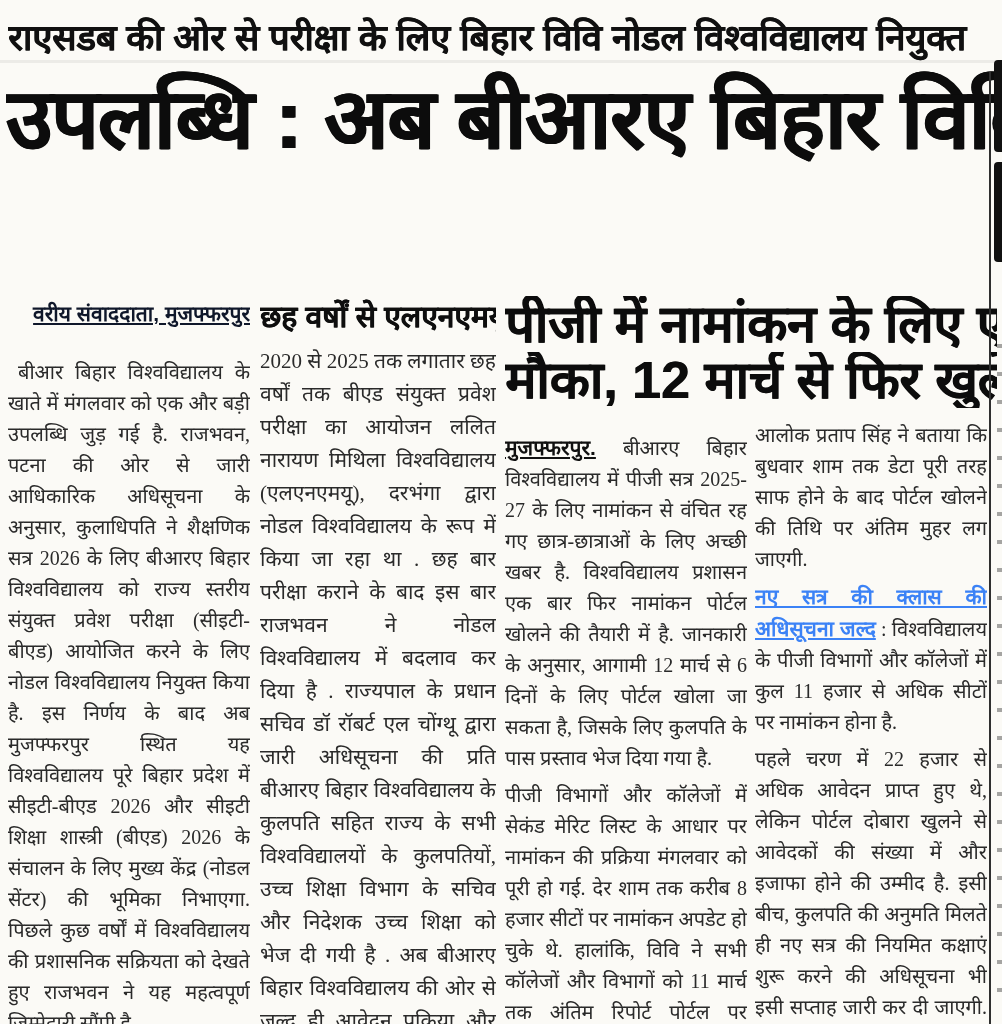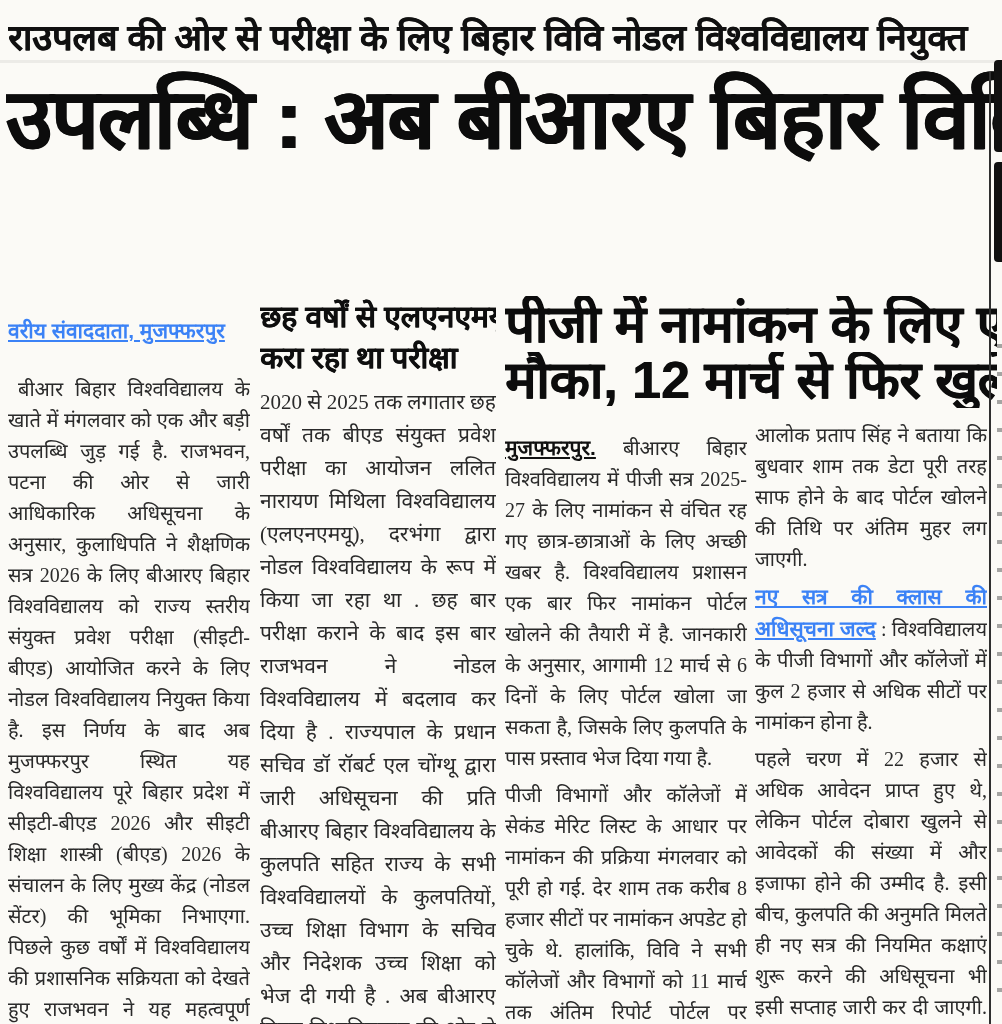--- a/index.html
+++ b/index.html
@@ -36,22 +36,22 @@
   
   .col { position:absolute; top:296px; height:728px; overflow:hidden; }
   .col1 { left:8px;   width:242px; }
   .col2 { left:260px; width:236px; }
   .body {
     font-size:20px; line-height:31px; text-align:justify; color:#2a2a2a;
     margin-bottom:6px;
   }
   .indent { text-indent:10px; }
   .byline {
-    text-align:left; font-weight:bold; font-size:21px; color:#3b82f6;
-    text-decoration:underline; margin:20px 0 30px 0;
+    text-align:right; font-weight:bold; font-size:21px; color:#0f172a;
+    text-decoration:underline; margin:3px 0 30px 0;
     font-family:"Liberation Sans", sans-serif;
   }
   .inline-subhead {
     font-weight:bold; color:#3b82f6;
     font-family:"Liberation Sans", sans-serif;
     font-size:21px;
   }
   .underlined { text-decoration:underline; }
   
   .box-title {
@@ -91,37 +91,36 @@
     position:absolute; left:997px; top:320px; width:5px; height:690px;
     background:repeating-linear-gradient(
       to bottom, transparent 0 24px, rgba(60,60,60,0.45) 24px 28px);
   }
 </style>
 </head>
 <body>
 
 <div class="page">
 
-  <div class="kicker">राउपलब की ओर से परीक्षा के लिए बिहार विवि नोडल विश्वविद्यालय नियुक्त</div>
+  <div class="kicker">राएसडब की ओर से परीक्षा के लिए बिहार विवि नोडल विश्वविद्यालय नियुक्त</div>
   <div class="kicker-shadow"></div>
 
   <h1 class="headline">
     <span class="hl-line">उपलब्धि : अब बीआरए बिहार विवि</span>
   </h1>
 
   <section class="col col1">
     <div class="byline">वरीय संवाददाता, मुजफ्फरपुर</div>
     <p class="body indent">बीआर बिहार विश्वविद्यालय के खाते में मंगलवार को एक और बड़ी उपलब्धि जुड़ गई है. राजभवन, पटना की ओर से जारी आधिकारिक अधिसूचना के अनुसार, कुलाधिपति ने शैक्षणिक सत्र 2026 के लिए बीआरए बिहार विश्वविद्यालय को राज्य स्तरीय संयुक्त प्रवेश परीक्षा (सीइटी-बीएड) आयोजित करने के लिए नोडल विश्वविद्यालय नियुक्त किया है. इस निर्णय के बाद अब मुजफ्फरपुर स्थित यह विश्वविद्यालय पूरे बिहार प्रदेश में सीइटी-बीएड 2026 और सीइटी शिक्षा शास्त्री (बीएड) 2026 के संचालन के लिए मुख्य केंद्र (नोडल सेंटर) की भूमिका निभाएगा. पिछले कुछ वर्षों में विश्वविद्यालय की प्रशासनिक सक्रियता को देखते हुए राजभवन ने यह महत्वपूर्ण जिम्मेदारी सौंपी है.</p>
 
   </section>
 
   <section class="col col2">
     <h2 class="box-title">
       <span>छह वर्षों से एलएनएमयू</span>
-      <span>करा रहा था परीक्षा</span>
     </h2>
     <p class="body">2020 से 2025 तक लगातार छह वर्षों तक बीएड संयुक्त प्रवेश परीक्षा का आयोजन ललित नारायण मिथिला विश्वविद्यालय (एलएनएमयू), दरभंगा द्वारा नोडल विश्वविद्यालय के रूप में किया जा रहा था . छह बार परीक्षा कराने के बाद इस बार राजभवन ने नोडल विश्वविद्यालय में बदलाव कर दिया है . राज्यपाल के प्रधान सचिव डॉ रॉबर्ट एल चोंग्थू द्वारा जारी अधिसूचना की प्रति बीआरए बिहार विश्वविद्यालय के कुलपति सहित राज्य के सभी विश्वविद्यालयों के कुलपतियों, उच्च शिक्षा विभाग के सचिव और निदेशक उच्च शिक्षा को भेज दी गयी है . अब बीआरए बिहार विश्वविद्यालय की ओर से जल्द ही आवेदन प्रक्रिया और परीक्षा तिथि से संबंधित विस्तृत कार्यक्रम जारी किया जायेगा .</p>
 
   </section>
 
   <h2 class="pg-headline">
     <span class="pg-hl-line">पीजी में नामांकन के लिए एक और</span>
     <span class="pg-hl-line">मौका, 12 मार्च से फिर खुलेगा पोर्टल</span>
   </h2>
 
@@ -129,21 +128,21 @@
     <p class="body">
       <span class="dateline">मुजफ्फरपुर.</span><span> बीआरए बिहार विश्वविद्यालय में पीजी सत्र 2025- 27 के लिए नामांकन से वंचित रह गए छात्र-छात्राओं के लिए अच्छी खबर है. विश्वविद्यालय प्रशासन एक बार फिर नामांकन पोर्टल खोलने की तैयारी में है. जानकारी के अनुसार, आगामी 12 मार्च से 6 दिनों के लिए पोर्टल खोला जा सकता है, जिसके लिए कुलपति के पास प्रस्ताव भेज दिया गया है.</span>
     </p>
     <p class="body">पीजी विभागों और कॉलेजों में सेकंड मेरिट लिस्ट के आधार पर नामांकन की प्रक्रिया मंगलवार को पूरी हो गई. देर शाम तक करीब 8 हजार सीटों पर नामांकन अपडेट हो चुके थे. हालांकि, विवि ने सभी कॉलेजों और विभागों को 11 मार्च तक अंतिम रिपोर्ट पोर्टल पर अपलोड करने का समय दिया है. डीएसडब्ल्यू प्रो.</p>
 
   </section>
 
   <section class="colB">
     <p class="body">आलोक प्रताप सिंह ने बताया कि बुधवार शाम तक डेटा पूरी तरह साफ होने के बाद पोर्टल खोलने की तिथि पर अंतिम मुहर लग जाएगी.</p>
     <p class="body">
-      <span class="inline-subhead underlined">नए सत्र की क्लास की अधिसूचना जल्द</span><span> : विश्वविद्यालय के पीजी विभागों और कॉलेजों में कुल 2 हजार से अधिक सीटों पर नामांकन होना है.</span>
+      <span class="inline-subhead underlined">नए सत्र की क्लास की अधिसूचना जल्द</span><span> : विश्वविद्यालय के पीजी विभागों और कॉलेजों में कुल 11 हजार से अधिक सीटों पर नामांकन होना है.</span>
     </p>
     <p class="body">पहले चरण में 22 हजार से अधिक आवेदन प्राप्त हुए थे, लेकिन पोर्टल दोबारा खुलने से आवेदकों की संख्या में और इजाफा होने की उम्मीद है. इसी बीच, कुलपति की अनुमति मिलते ही नए सत्र की नियमित कक्षाएं शुरू करने की अधिसूचना भी इसी सप्ताह जारी कर दी जाएगी. विवि की कोशिश है कि नामांकन की प्रक्रिया के साथ-साथ शैक्षणिक कैलेंडर को भी पटरी पर लाया जाए.</p>
 
   </section>
 
   <div class="v-rule"></div>
   <div class="edge-frag frag1"></div>
   <div class="edge-frag frag2"></div>
   <div class="edge-ticks"></div>
 

